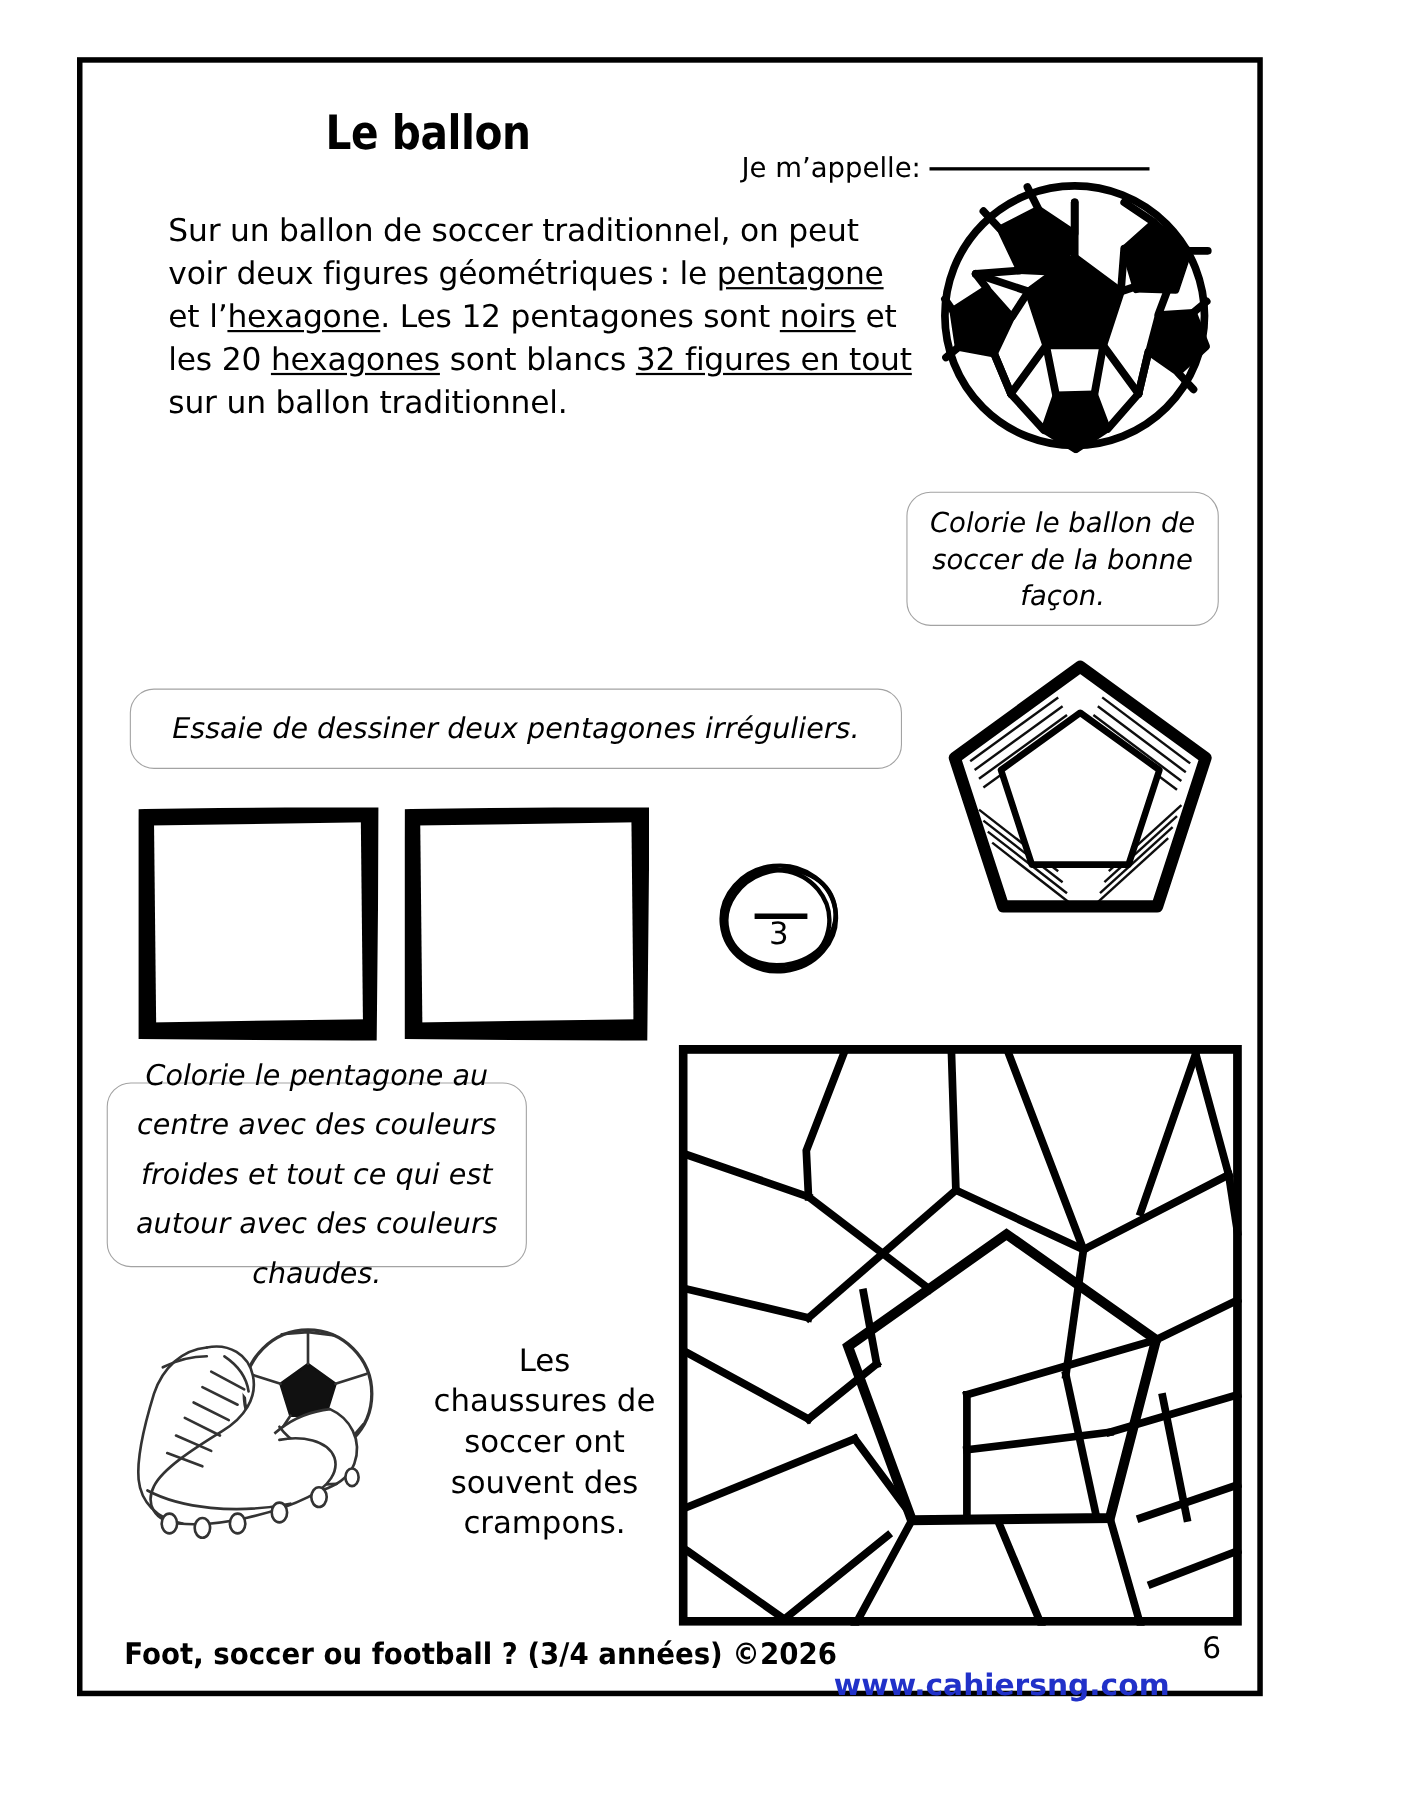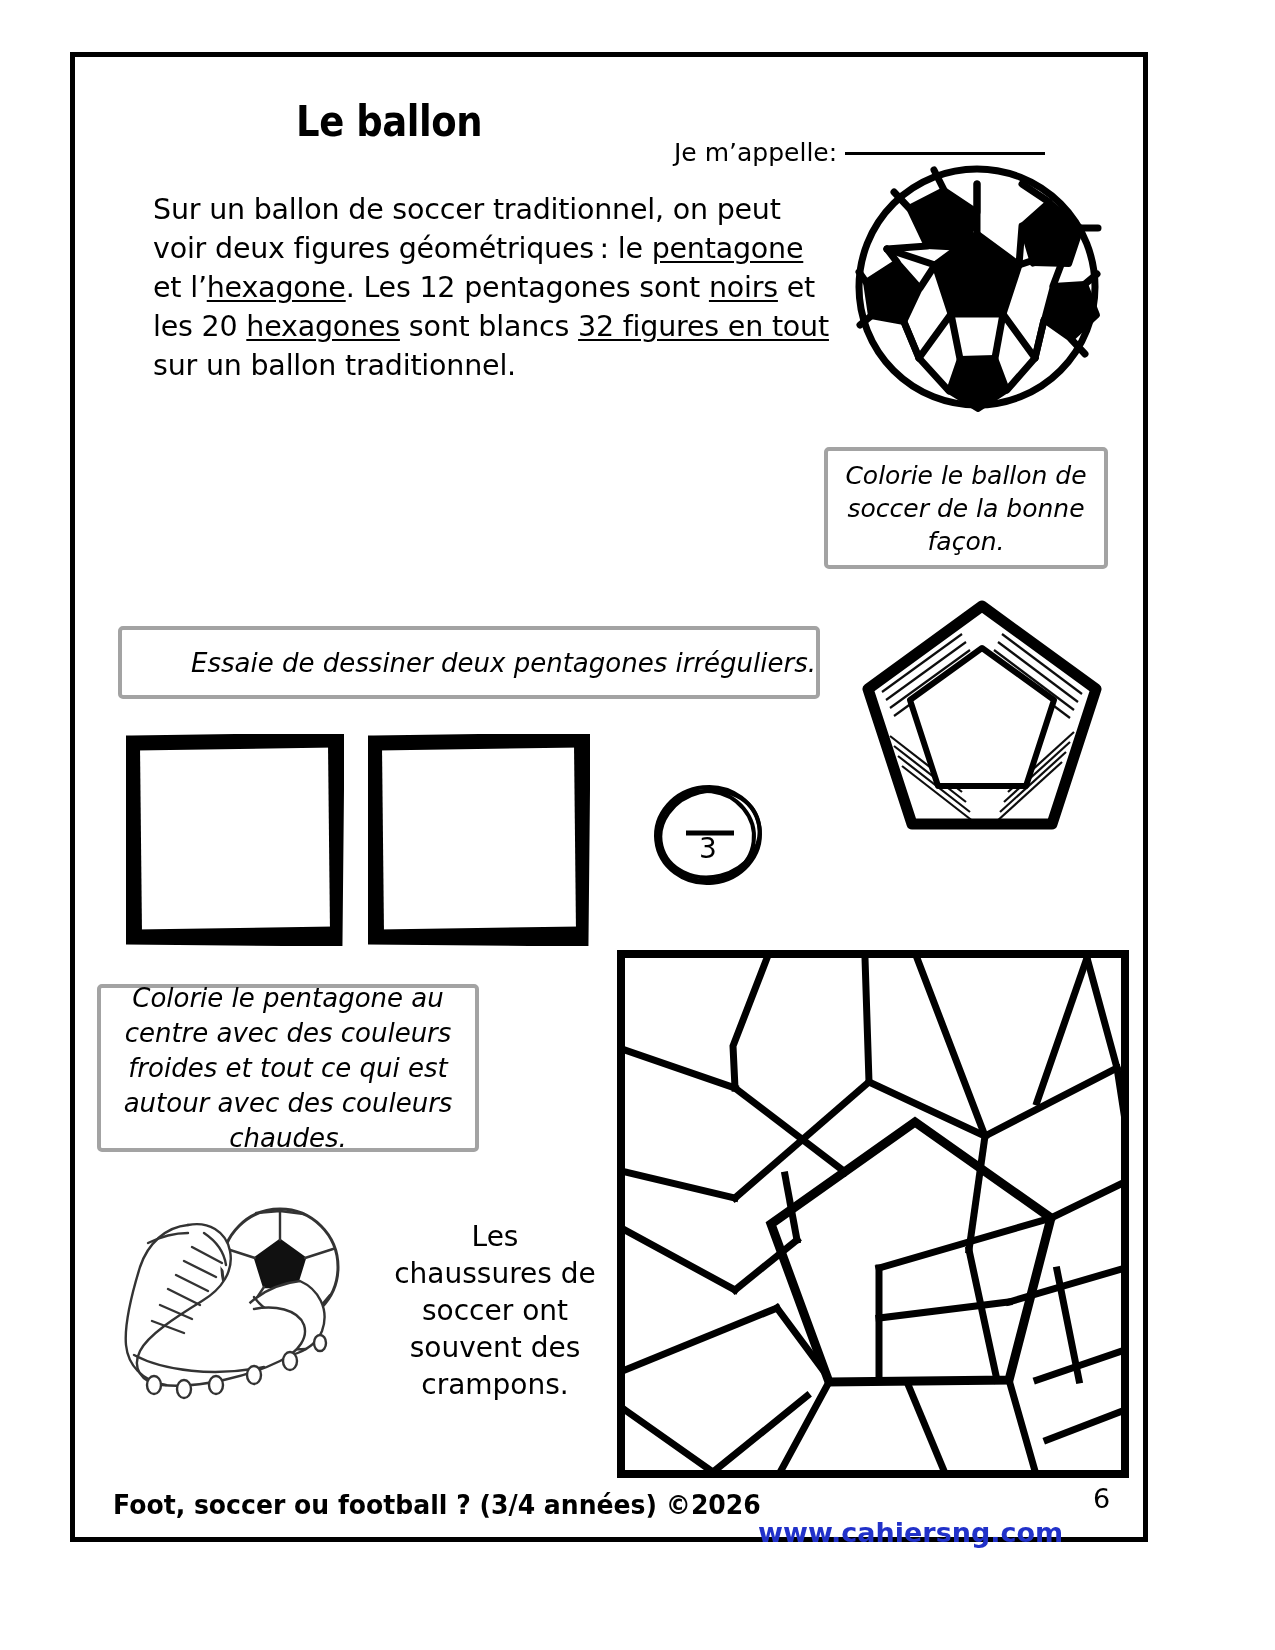--- a/index.html
+++ b/index.html
@@ -69,44 +69,43 @@
     font-family: "DejaVu Sans", sans-serif;
     letter-spacing: -0.2px;
   }
   .para u { text-decoration: underline; text-underline-offset: 3px; }
   #para1 { left: 153px; top: 190px; width: 680px; }
   #para2 { left: 142px; top: 443px; width: 650px; }
 
   
   .bubble {
     position: absolute;
-    border: 4px solid #a3a3a3;
-    border-radius: 5px;
+    border: 1px solid #a3a3a3;
+    border-radius: 22px;
     box-sizing: border-box;
     background: #fff;
     display: flex;
     align-items: center;
     justify-content: center;
     text-align: center;
     font-style: italic;
     color: #000;
     font-family: "DejaVu Sans", sans-serif;
   }
   #bubble-colorie-ballon {
     left: 824px; top: 447px; width: 284px; height: 122px;
     font-size: 25px; line-height: 33px;
   }
   #bubble-essaie {
     left: 118px; top: 626px; width: 702px; height: 73px;
     font-size: 26px;
-    justify-content: flex-end;
   }
   #bubble-colorie-pentagone {
     left: 97px; top: 984px; width: 382px; height: 168px;
-    font-size: 26px; line-height: 35px;
+    font-size: 26px; line-height: 45px;
   }
 
   
   .draw-box {
     position: absolute;
     box-sizing: border-box;
     background: #fff;
   }
   #draw-box-1 { left: 126px; top: 734px; width: 218px; height: 212px; }
   #draw-box-2 { left: 368px; top: 734px; width: 222px; height: 212px; }

